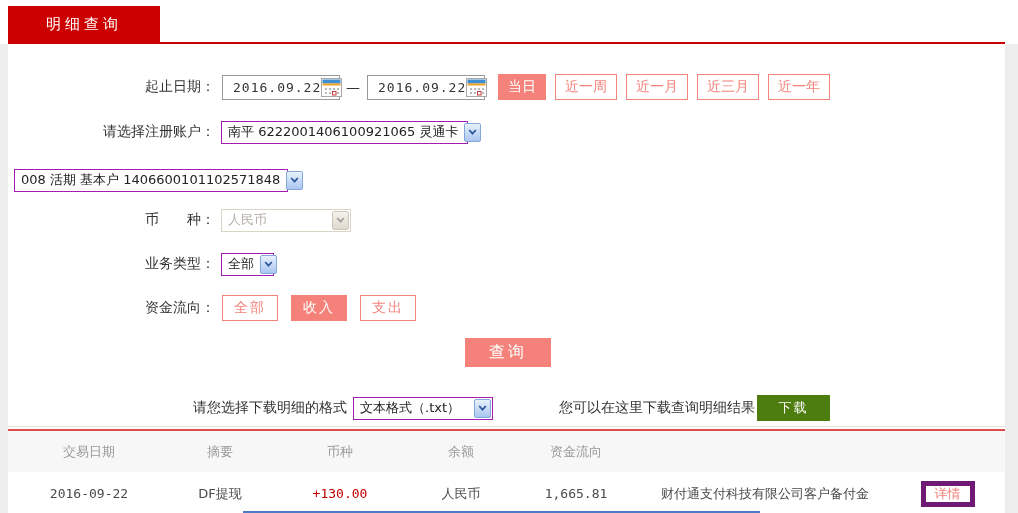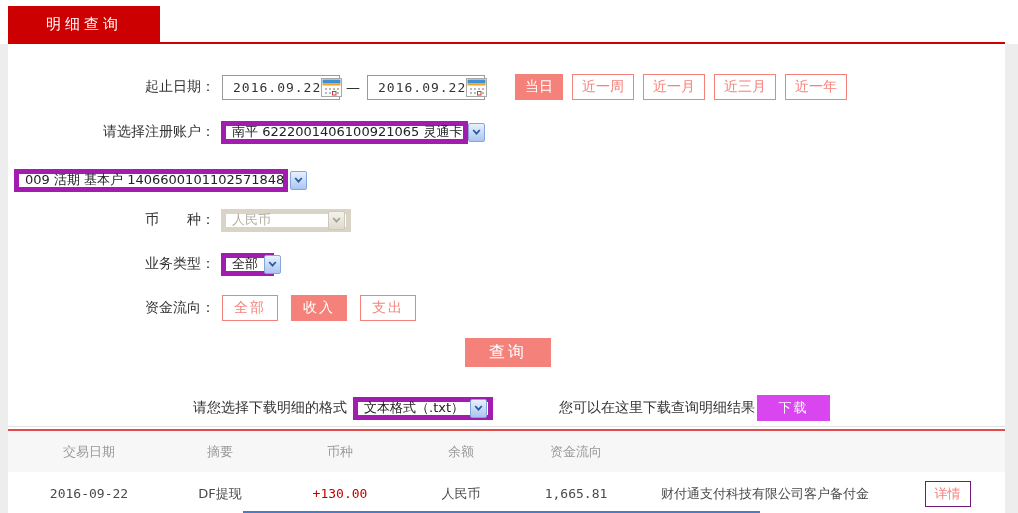--- a/index.html
+++ b/index.html
@@ -37,25 +37,25 @@
   .date-input .dval { font-family:"DejaVu Sans Mono","Liberation Mono",monospace;
                       font-size:13px; color:#333; letter-spacing:1px; }
   .date-dash { margin-left:6px; color:#333; font-size:14px; }
   .cal-icon { display:inline-block; line-height:0; cursor:pointer; }
 
   
   .qbtn { display:inline-flex; align-items:center; justify-content:center;
           height:26px; padding:0 9px; margin-left:9px; font-size:14px;
           border:1px solid #f4827a; color:#f4827a; background:#fff; cursor:pointer; }
   .qbtn.active { background:#f4827a; color:#fff; }
-  .qbtn.first { margin-left:30px;text-align:center; }
+  .qbtn.first { margin-left:13px;text-align:center; }
 
   
   .xp-select { display:inline-flex; align-items:center; justify-content:space-between;
-               height:23px; border:5px solid #a21caf; background:#fff;
+               height:23px; border:1px solid #a21caf; background:#fff;
                margin-left:6px; cursor:pointer; }
   .xp-select .stext { padding:0 6px; font-size:13px; color:#222; white-space:nowrap; }
   .xp-arrow { width:17px; height:19px; margin-right:1px; flex:none;
               background:linear-gradient(#e8f1fd,#aac6ef);
               border:1px solid #85a6d8; border-radius:2px;
               display:flex; align-items:center; justify-content:center; }
   .w-register { width:247px; }
   .w-sub      { width:274px; }
   .w-currency { width:130px; }
   .w-biztype  { width:53px;  }
@@ -77,40 +77,40 @@
   .query-btn { display:flex; align-items:center; justify-content:center;
                width:86px; height:29px; margin:17px 0 0 457px;
                background:#f4827a; color:#fff; font-size:16px; letter-spacing:3px;
                border:none; cursor:pointer; }
 
   
   .row-download { display:flex; align-items:center; margin-top:28px; height:26px; }
   .dl-label { margin-left:185px; font-size:14px; color:#333; }
   .dl-hint  { margin-left:66px; font-size:14px; color:#333; }
   .dl-btn { display:inline-flex; align-items:center; justify-content:center;
-            width:73px; height:26px; margin-left:2px; background:#d946ef; color:#fff;
+            width:73px; height:26px; margin-left:2px; background:#4d7c0f; color:#fff;
             font-size:13px; letter-spacing:2px; border:none; cursor:pointer; }
 
   
   .divider-gray { margin-top:5px; height:1px; background:#e2e2e2; }
   .divider-red  { margin-top:2px; height:2px; background:#e14b4b; }
 
   
   .t-header, .t-row { display:grid;
       grid-template-columns:162px 100px 140px 102px 128px 250px 1fr;
       align-items:center; }
   .t-header { height:41px; background:#f7f7f7; }
   .t-header .th { text-align:center; font-size:13px; color:#9a9a9a; }
   .t-row { height:43px; background:#fff; }
   .t-row .td { text-align:center; font-size:13px; color:#4a4a4a; }
   .td.mono { font-family:"DejaVu Sans Mono","Liberation Mono",monospace; }
   .td.amount { color:#c30000; }
   .detail-btn { display:inline-flex; align-items:center; justify-content:center;
                 height:26px; padding:0 9px; font-size:13px;
-                border:1px solid #701a75; color:#f4827a; background:#fff; cursor:pointer; }
+                border:5px solid #701a75; color:#f4827a; background:#fff; cursor:pointer; }
 
   .bottom-blue-line { position:absolute; left:243px; bottom:0; width:517px; height:2px;
                       background:#4d7cc7; }
 </style>
 </head>
 <body>
 
 <div class="page">
 
   <div class="tabbar">
@@ -184,21 +184,21 @@
         <span class="xp-arrow">
           <svg width="9" height="6" viewBox="0 0 9 6">
             <path d="M1.2 1 L4.5 4.6 L7.8 1" stroke="#2e59a0" stroke-width="1.8" fill="none"></path>
           </svg>
         </span>
       </span>
     </div>
 
     <div class="form-row row-sub">
       <span class="xp-select w-sub">
-        <span class="stext">009 活期 基本户 1406600101102571848</span>
+        <span class="stext">008 活期 基本户 1406600101102571848</span>
         <span class="xp-arrow">
           <svg width="9" height="6" viewBox="0 0 9 6">
             <path d="M1.2 1 L4.5 4.6 L7.8 1" stroke="#2e59a0" stroke-width="1.8" fill="none"></path>
           </svg>
         </span>
       </span>
     </div>
 
     <div class="form-row row-currency">
       <span class="form-label">币　　种：</span>

